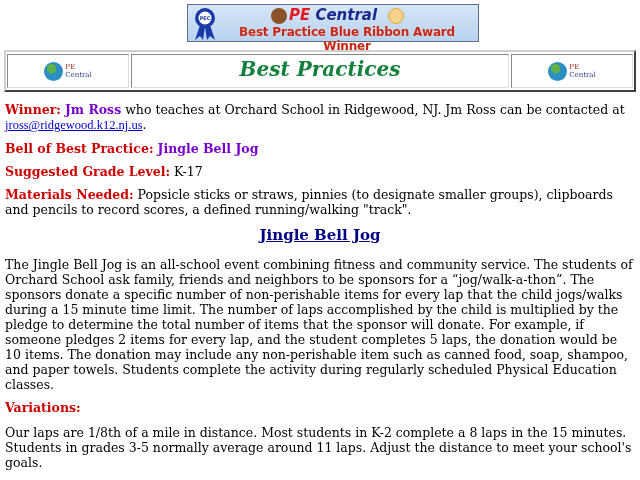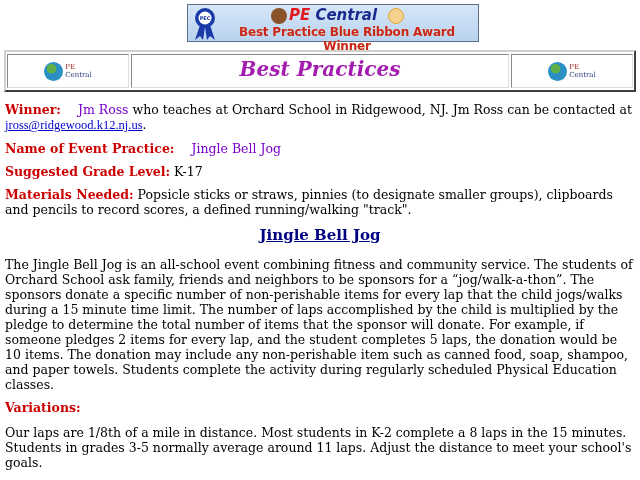--- a/index.html
+++ b/index.html
@@ -41,35 +41,35 @@
   }
   .hcell {
     border: 1px solid; border-color: #888 #ddd #ddd #888;
     margin: 2px 1px; box-sizing: border-box;
     display: flex; align-items: center; justify-content: center;
   }
   .hcell.side { width: 122px; }
   .hcell.mid { flex: 1; align-items: flex-start; }
   .page-title {
     font-family: "DejaVu Serif", serif; font-weight: bold; font-style: italic;
-    font-size: 20px; color: #a21caf; margin-top: 2px;
+    font-size: 20px; color: #15803d; margin-top: 2px;
   }
   .logo { display: flex; align-items: center; gap: 2px; }
   .globe {
     width: 19px; height: 19px; border-radius: 50%;
     background: radial-gradient(circle at 40% 35%, #5db04a 0 28%, #2b8fc4 30% 100%);
   }
   .logo-text { font-size: 7px; line-height: 8px; font-family: "DejaVu Serif", serif; }
   .logo-text .l1 { color: #a0322a; }
   .logo-text .l2 { color: #2a3a80; }
 
   .content { padding: 0 5px; }
   p { margin: 0; line-height: 15px; }
   .lbl { color: #cc0000; font-weight: bold; }
-  .purple { color: #7700cc; font-weight: normal; margin-left: 13px; }
+  .purple { color: #7700cc; font-weight: bold; }
   a { color: #0000cc; text-decoration: underline; font-family: Liberation Serif, serif; }
   .sec { margin-top: 8px; }
   .sec1 { margin-top: 10px; }
   .jbj {
     text-align: center; margin-top: 9px; height: 22px;
   }
   .jbj span {
     font-weight: bold; font-size: 15px; color: #000080; text-decoration: underline;
   }
   .body-para { margin-top: 9px; }
@@ -116,21 +116,21 @@
         <div class="l1">PE</div>
         <div class="l2">Central</div>
       </div>
     </div>
   </div>
 </div>
 
 <div class="content">
   <p class="sec1"><span class="lbl">Winner:</span> <span class="purple">Jm Ross</span><span> who teaches at Orchard School in Ridgewood, NJ. Jm Ross can be contacted at </span><a>jross@ridgewood.k12.nj.us</a><span>.</span></p>
 
-  <p class="sec"><span class="lbl">Name of Event Practice:</span> <span class="purple">Jingle Bell Jog</span></p>
+  <p class="sec"><span class="lbl">Bell of Best Practice:</span> <span class="purple">Jingle Bell Jog</span></p>
 
 
   <p class="sec"><span class="lbl">Suggested Grade Level:</span><span> K-17</span></p>
 
   <p class="sec"><span class="lbl">Materials Needed:</span><span> Popsicle sticks or straws, pinnies (to designate smaller groups), clipboards and pencils to record scores, a defined running/walking "track".</span></p>
 
   <div class="jbj"><span>Jingle Bell Jog</span></div>
 
   <p class="body-para">The Jingle Bell Jog is an all-school event combining fitness and community service. The students of Orchard School ask family, friends and neighbors to be sponsors for a “jog/walk-a-thon”. The sponsors donate a specific number of non-perishable items for every lap that the child jogs/walks during a 15 minute time limit. The number of laps accomplished by the child is multiplied by the pledge to determine the total number of items that the sponsor will donate. For example, if someone pledges 2 items for every lap, and the student completes 5 laps, the donation would be 10 items. The donation may include any non-perishable item such as canned food, soap, shampoo, and paper towels. Students complete the activity during regularly scheduled Physical Education classes.</p>
 

